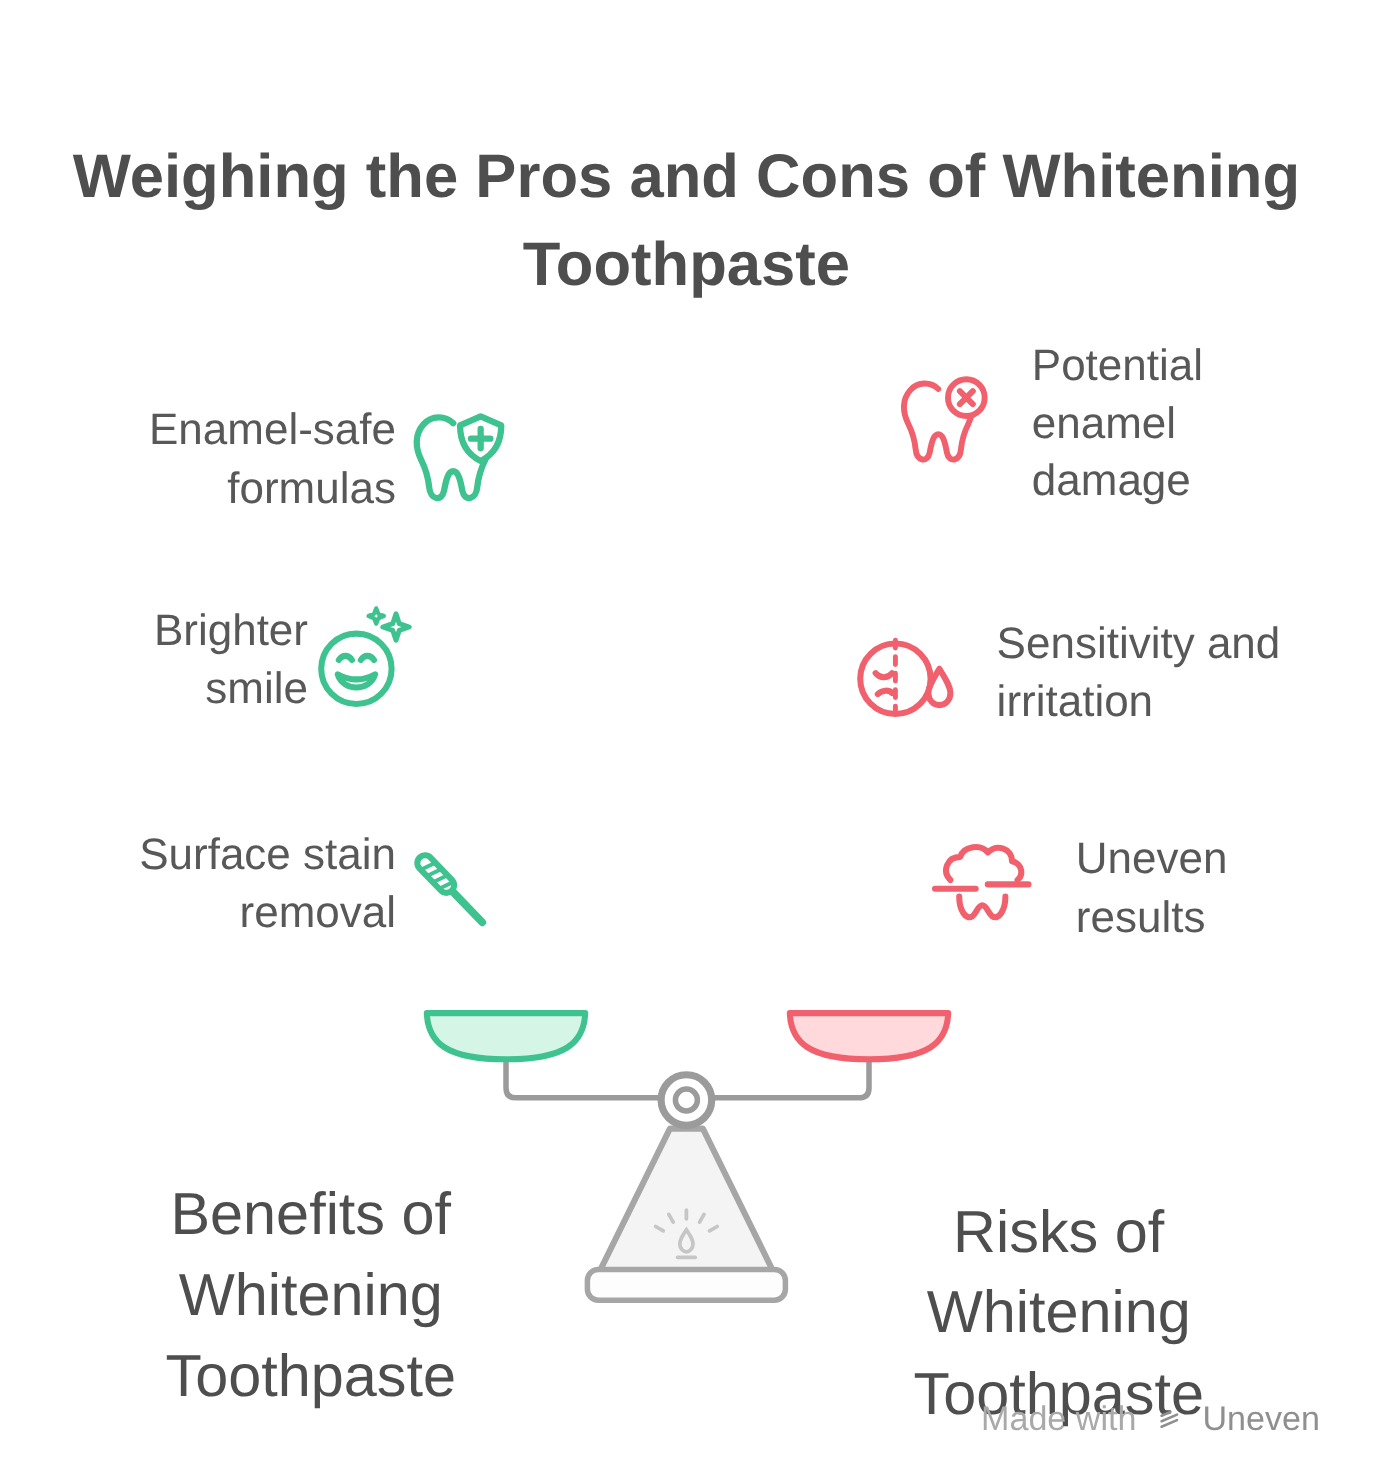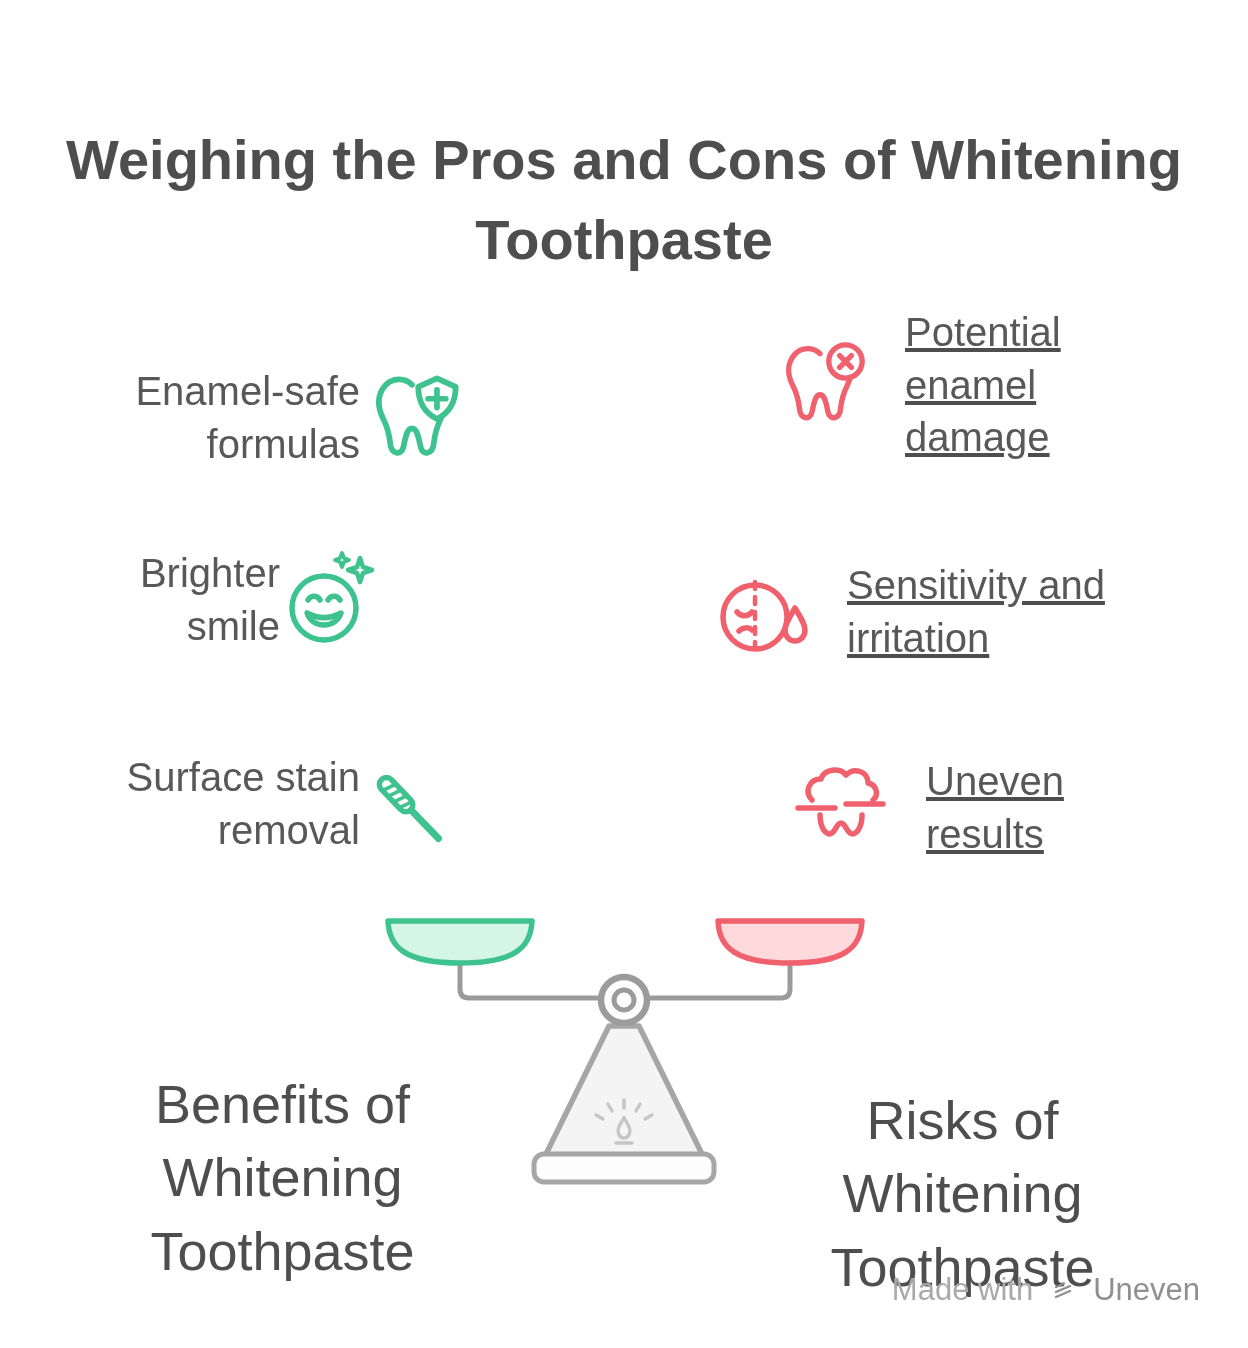--- a/index.html
+++ b/index.html
@@ -15,21 +15,21 @@
     position:absolute;top:92px;left:44px;right:44px;
     text-align:center;font-size:56px;font-weight:700;
     line-height:1.42;color:var(--text,#4e4e4e);margin-top:28px;
   }
   .row{position:absolute;display:flex;align-items:center;}
   .row .label{
     font-size:40px;font-weight:500;color:#585858;line-height:1.32;
   }
   .row-left{}
   .row-left .label{text-align:right;}
-  .row-right{justify-content:center;gap:36px;text-decoration:underline;}
+  .row-right{justify-content:flex-end;gap:36px;}
   .row-right .label{text-align:left;}
   .icon{flex:none;display:block;}
   .icon.green{color:var(--green,#3ec28f);}
   .icon.red{color:var(--red,#f0616d);}
   .icon svg{display:block;}
   .big-label{
     position:absolute;width:375px;text-align:center;
     font-size:54px;font-weight:400;line-height:1.36;
     color:var(--text,#4e4e4e);
   }
@@ -84,21 +84,21 @@
         <circle cx="44" cy="58" r="32"></circle>
         <path d="M28,50 C31,45 37,45 40,50"></path>
         <path d="M48,50 C51,45 57,45 60,50"></path>
         <path d="M27,63 C32,79 56,79 61,63 C50,69 38,69 27,63 Z"></path>
         <path d="M80,8 L83,17 L92,20 L83,23 L80,32 L77,23 L68,20 L77,17 Z" stroke-width="4.5"></path>
         <path d="M62,3 L64,8 L69,10 L64,12 L62,17 L60,12 L55,10 L60,8 Z" stroke-width="3.8"></path>
       </svg>
     </span>
   </div>
 
-  <div class="row row-right" style="left:694px;top:552px;width:480px;height:120px;">
+  <div class="row row-right" style="left:736px;top:552px;width:480px;height:120px;">
     <span class="icon red">
       <svg width="100" height="100" viewBox="0 0 100 100" fill="none" stroke="currentColor" stroke-width="5.5" stroke-linecap="round" stroke-linejoin="round">
         <circle cx="44" cy="55" r="32"></circle>
         <path d="M44,20 L44,90" stroke-dasharray="7 8" stroke-width="4.5"></path>
         <path d="M26,50 C30,55 37,55 41,50"></path>
         <path d="M28,69 C32,65 38,65 41,68"></path>
         <path d="M84,46 C90,56 94,62 94,68 C94,74.5 89.5,79 84,79 C78.5,79 74,74.5 74,68 C74,62 78,56 84,46 Z" fill="#ffffff"></path>
       </svg>
     </span>
     <div class="label" style="width:310px;">Sensitivity and irritation</div>

